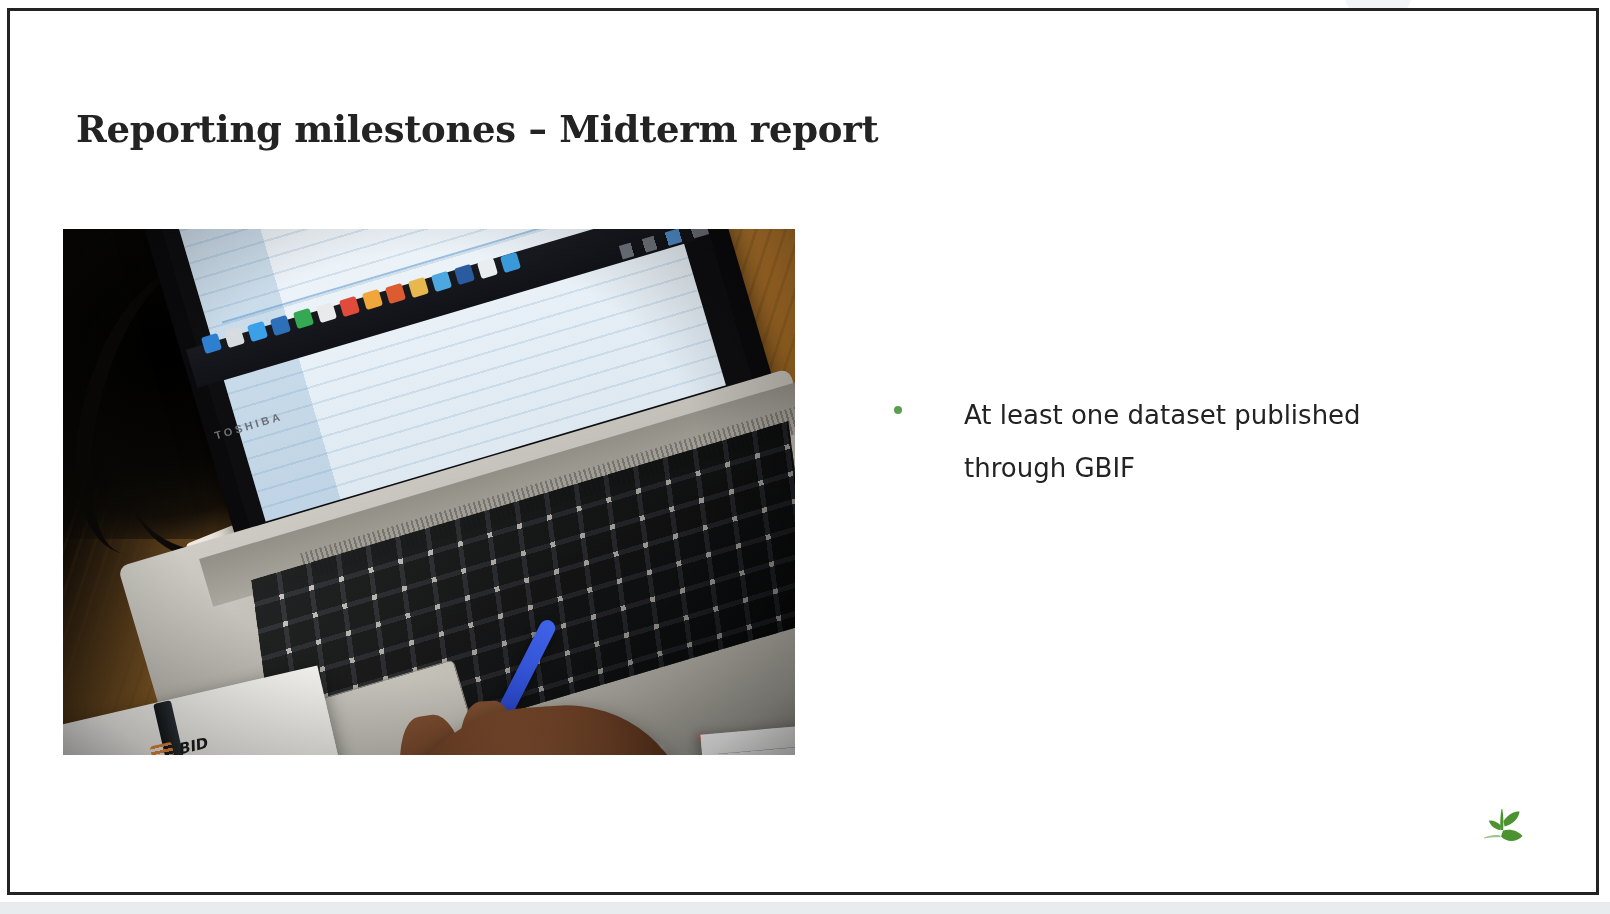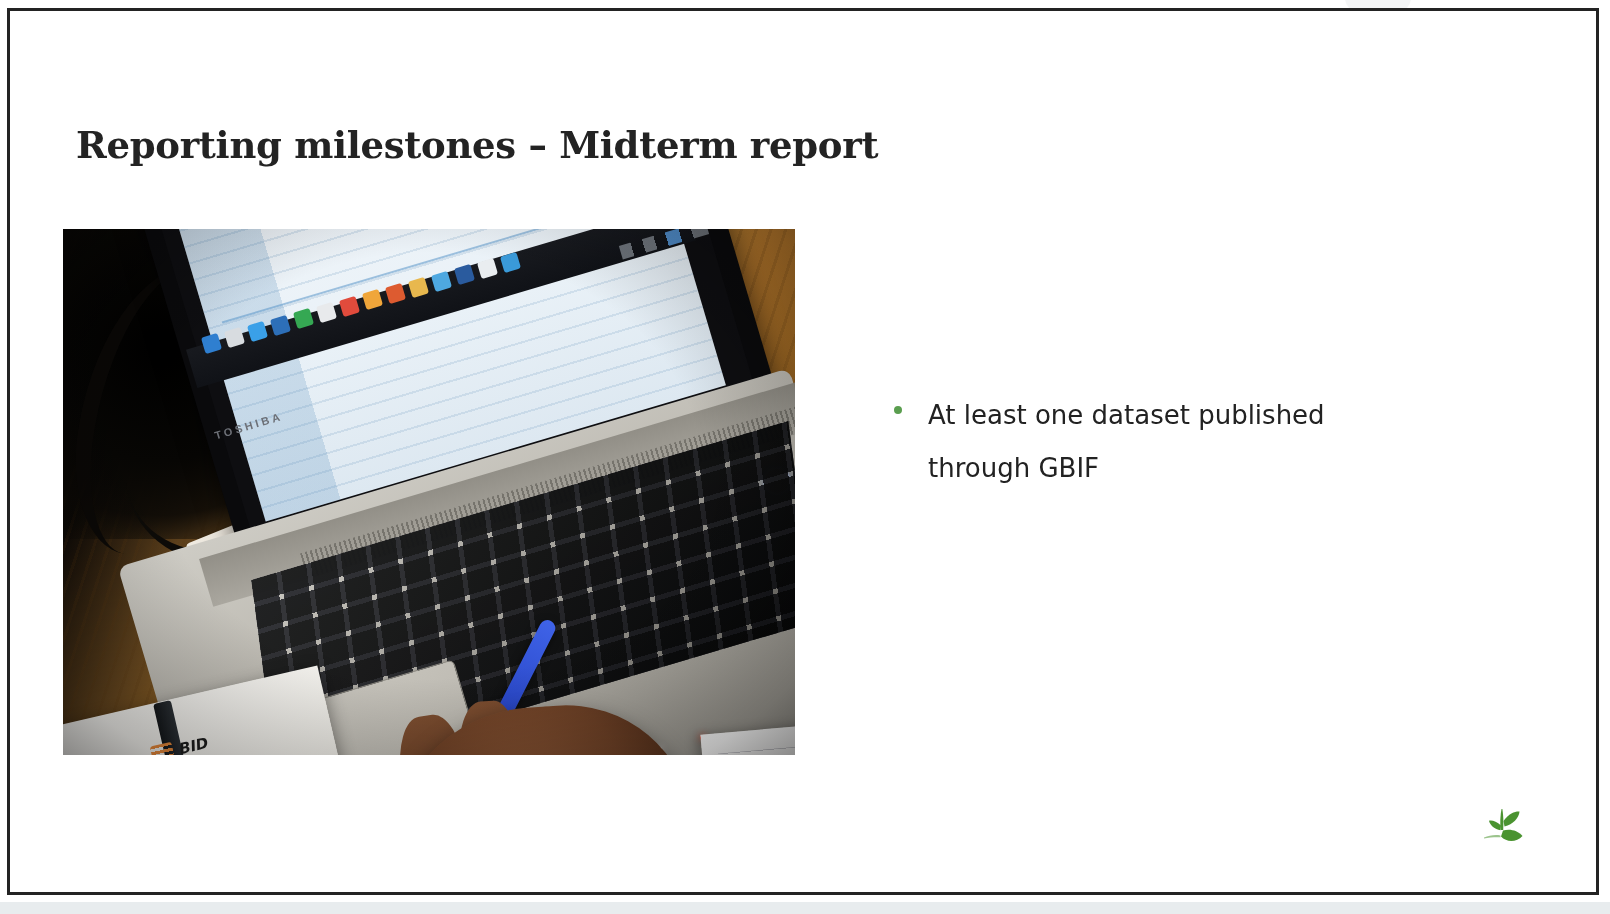--- a/index.html
+++ b/index.html
@@ -53,21 +53,21 @@
     background: #ffffff;
     border: 3px solid #232323;
     box-sizing: border-box;
     overflow: hidden;
   }
 
   
   .slide-title {
     position: absolute;
     left: 66px;
-    top: 112px;
+    top: 96px;
     font-family: "DejaVu Serif", "Liberation Serif", serif;
     font-weight: bold;
     font-size: 37px;
     letter-spacing: -0.3px;
     color: #232323;
     white-space: nowrap;
   }
 
   
   .photo {
@@ -363,20 +363,21 @@
   .bullets {
     position: absolute;
     left: 884px;
     top: 378px;
     width: 540px;
   }
   .bullet-row {
     display: flex;
     align-items: flex-start;
     margin-bottom: 14px;
+    gap: 36px;
   }
   .bullet-dot {
     flex: 0 0 auto;
     width: 8px;
     height: 8px;
     border-radius: 50%;
     background: #5a9e4f;
     margin-top: 17px;
     margin-right: 26px;
   }

